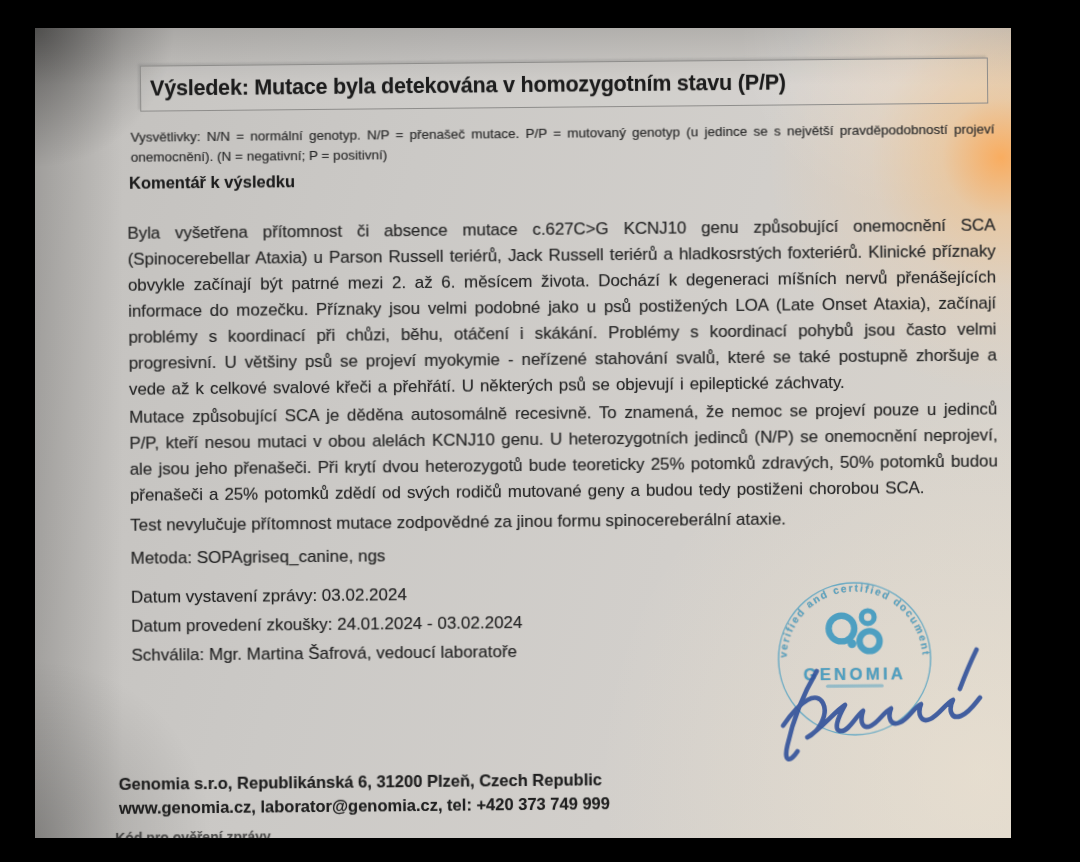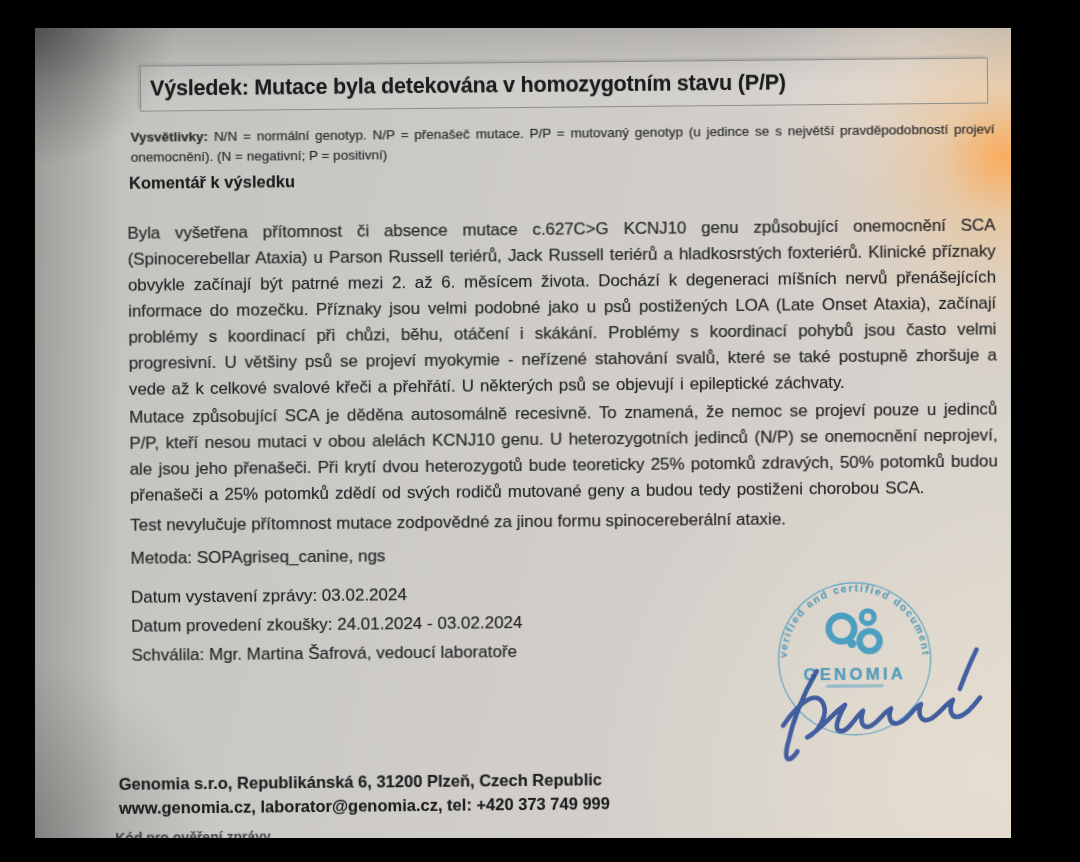--- a/index.html
+++ b/index.html
@@ -30,21 +30,21 @@
   .abs{position:absolute;}
   .result-box{
     left:108px;top:34px;width:846px;height:44px;
     border:1.5px solid #8e8d8b;
     background:rgba(255,255,255,0.05);
     box-shadow:-2px -2px 2px rgba(110,110,110,0.25);
     display:flex;align-items:center;
   }
   .result-box span{font-size:21.5px;font-weight:600;letter-spacing:-0.2px;padding-left:9px;color:#1c1c1c;}
   .legend{left:98px;top:96px;width:864px;font-size:13.5px;line-height:1.5;text-align:justify;color:#2a2a2a;}
-  .legend b{font-weight:700;}
+  .legend b{font-weight:400;}
   .heading{left:96px;top:142px;font-size:16.5px;font-weight:700;color:#1d1d1d;}
   .para{width:868px;font-size:17px;line-height:26px;text-align:justify;letter-spacing:-0.1px;word-spacing:1.5px;color:#272727;}
   .p1{left:94px;top:172px;}
   .p2{left:94px;top:356px;}
   .note{left:94px;top:484px;font-size:17px;}
   .method{left:94px;top:517px;font-size:17px;}
   .dates{left:94px;top:551px;font-size:17px;line-height:29px;}
   .footer{left:80px;top:740px;font-size:16.5px;font-weight:700;line-height:24px;color:#1f1f1f;}
   .cutoff{left:76px;top:798px;font-size:14px;font-weight:700;opacity:0.75;filter:blur(0.6px);}
   .stamp-svg{left:737px;top:554px;width:160px;height:160px;opacity:0.82;}

